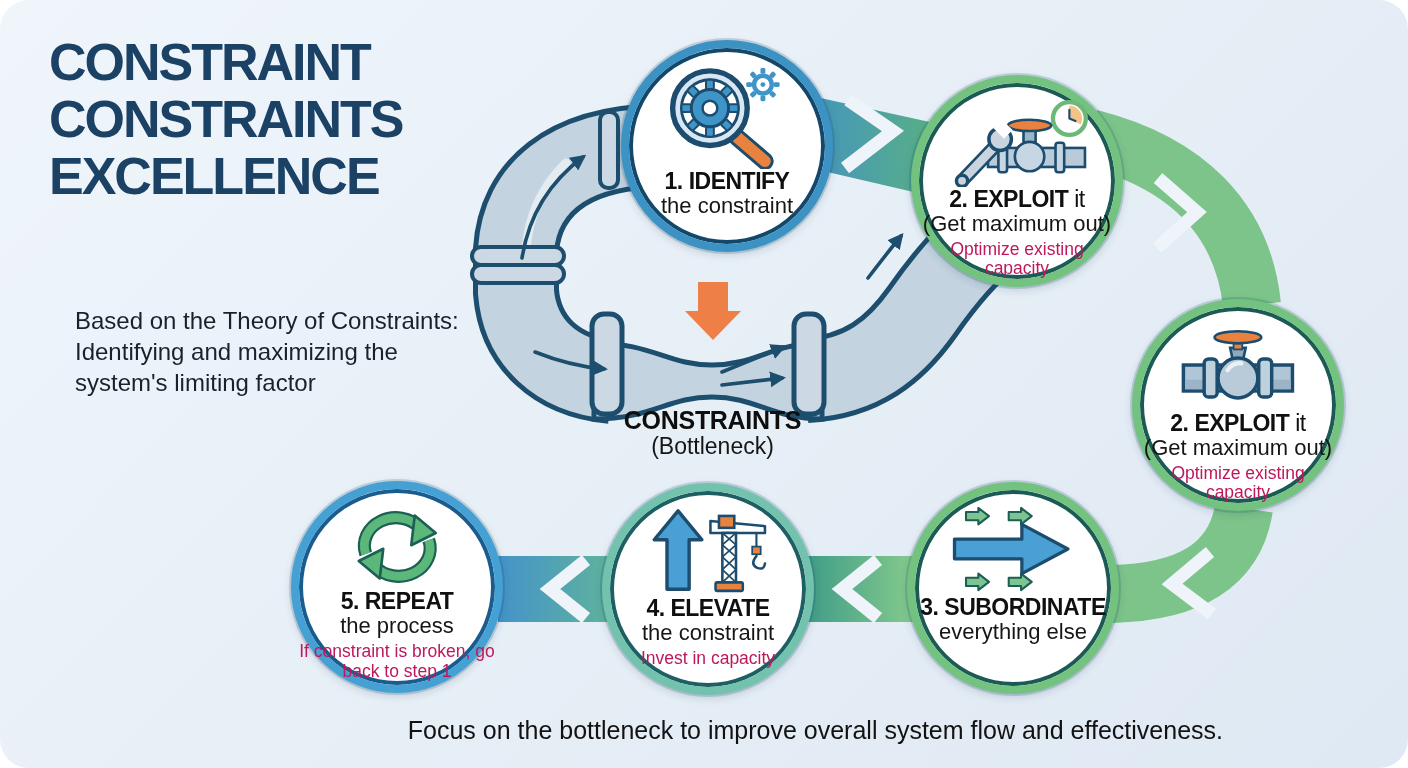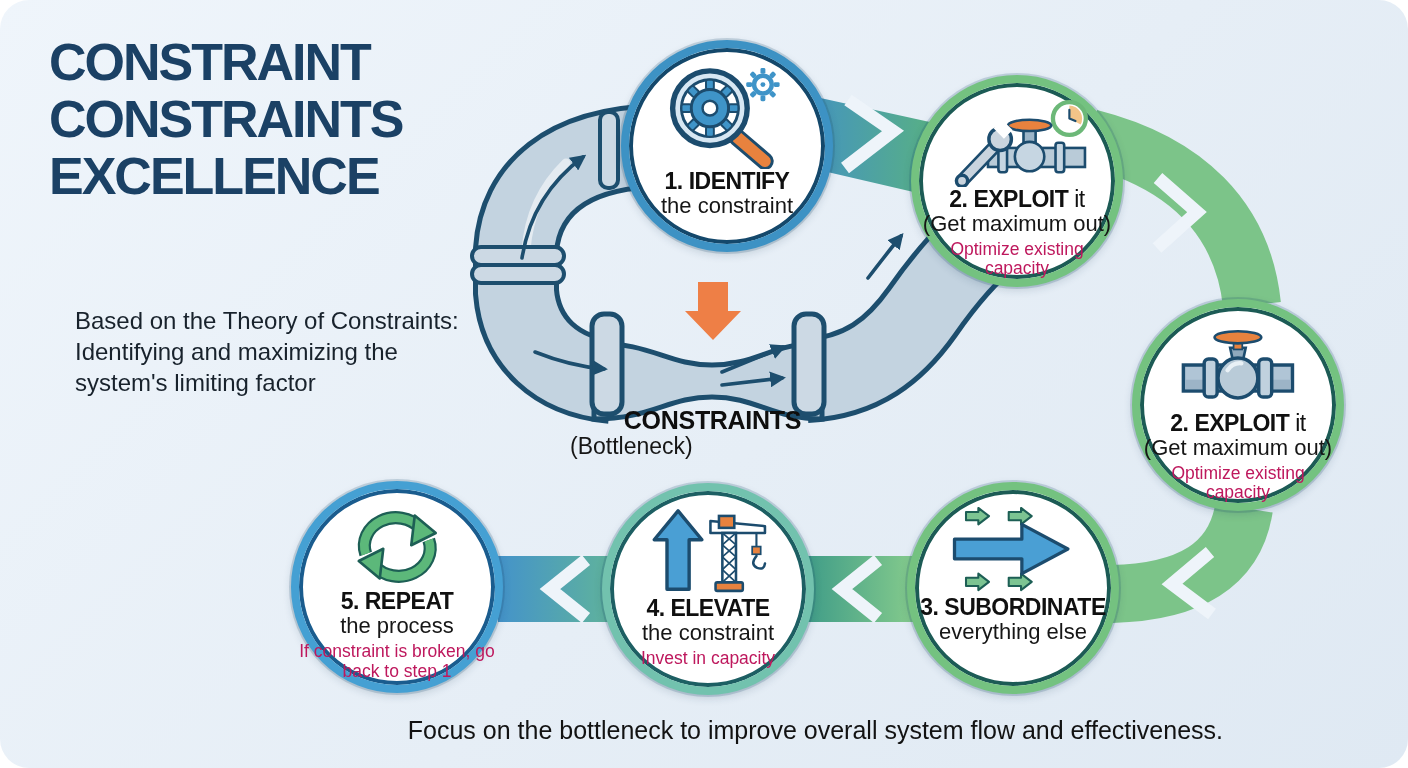--- a/index.html
+++ b/index.html
@@ -21,21 +21,21 @@
   .n1 .node-icon{margin-top:15px;height:106px;}
   .n5 .node-icon{margin-top:16px;height:84px;}
   .node-icon svg{height:100%;}
   .node-title{font-size:23px;font-weight:bold;color:#101010;letter-spacing:-.5px;line-height:1.1;white-space:nowrap;}
   .node-title .tail{font-weight:normal;}
   .node-sub{font-size:22px;color:#161616;line-height:1.12;white-space:nowrap;}
   .node-note{font-size:17.5px;color:#be185d;line-height:1.12;margin-top:3px;max-width:200px;}
   
   .bn-label{position:absolute;z-index:2;left:570px;top:406px;width:285px;text-align:center;
     font-size:25px;font-weight:bold;color:#0e0e0e;letter-spacing:-.3px;}
-  .bn-sub{position:absolute;z-index:2;left:570px;top:433px;width:285px;text-align:left;
+  .bn-sub{position:absolute;z-index:2;left:570px;top:433px;width:285px;text-align:center;
     font-size:23px;color:#161616;}
   
   .footer{position:absolute;z-index:3;left:0;top:716px;width:1223px;text-align:right;
     font-size:25px;color:#121212;}
 </style>
 </head>
 <body>
 
 <div class="stage">
 

